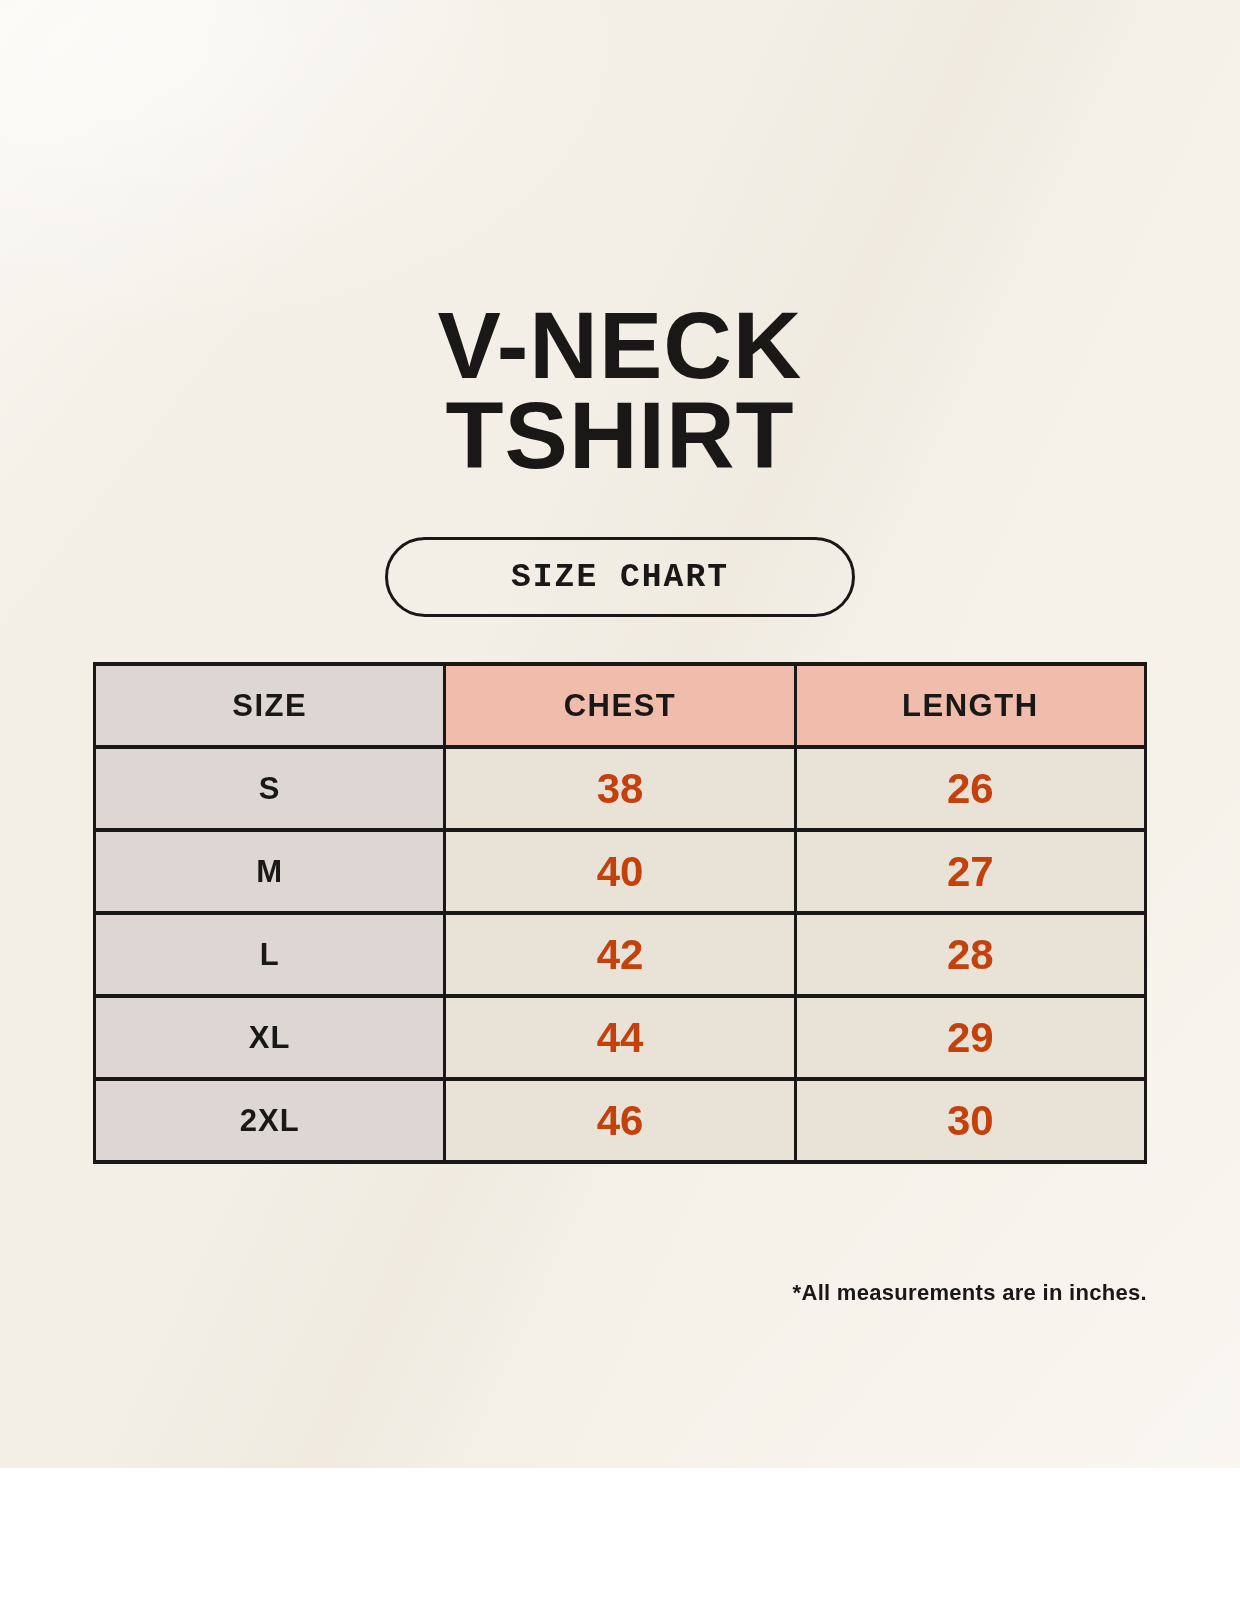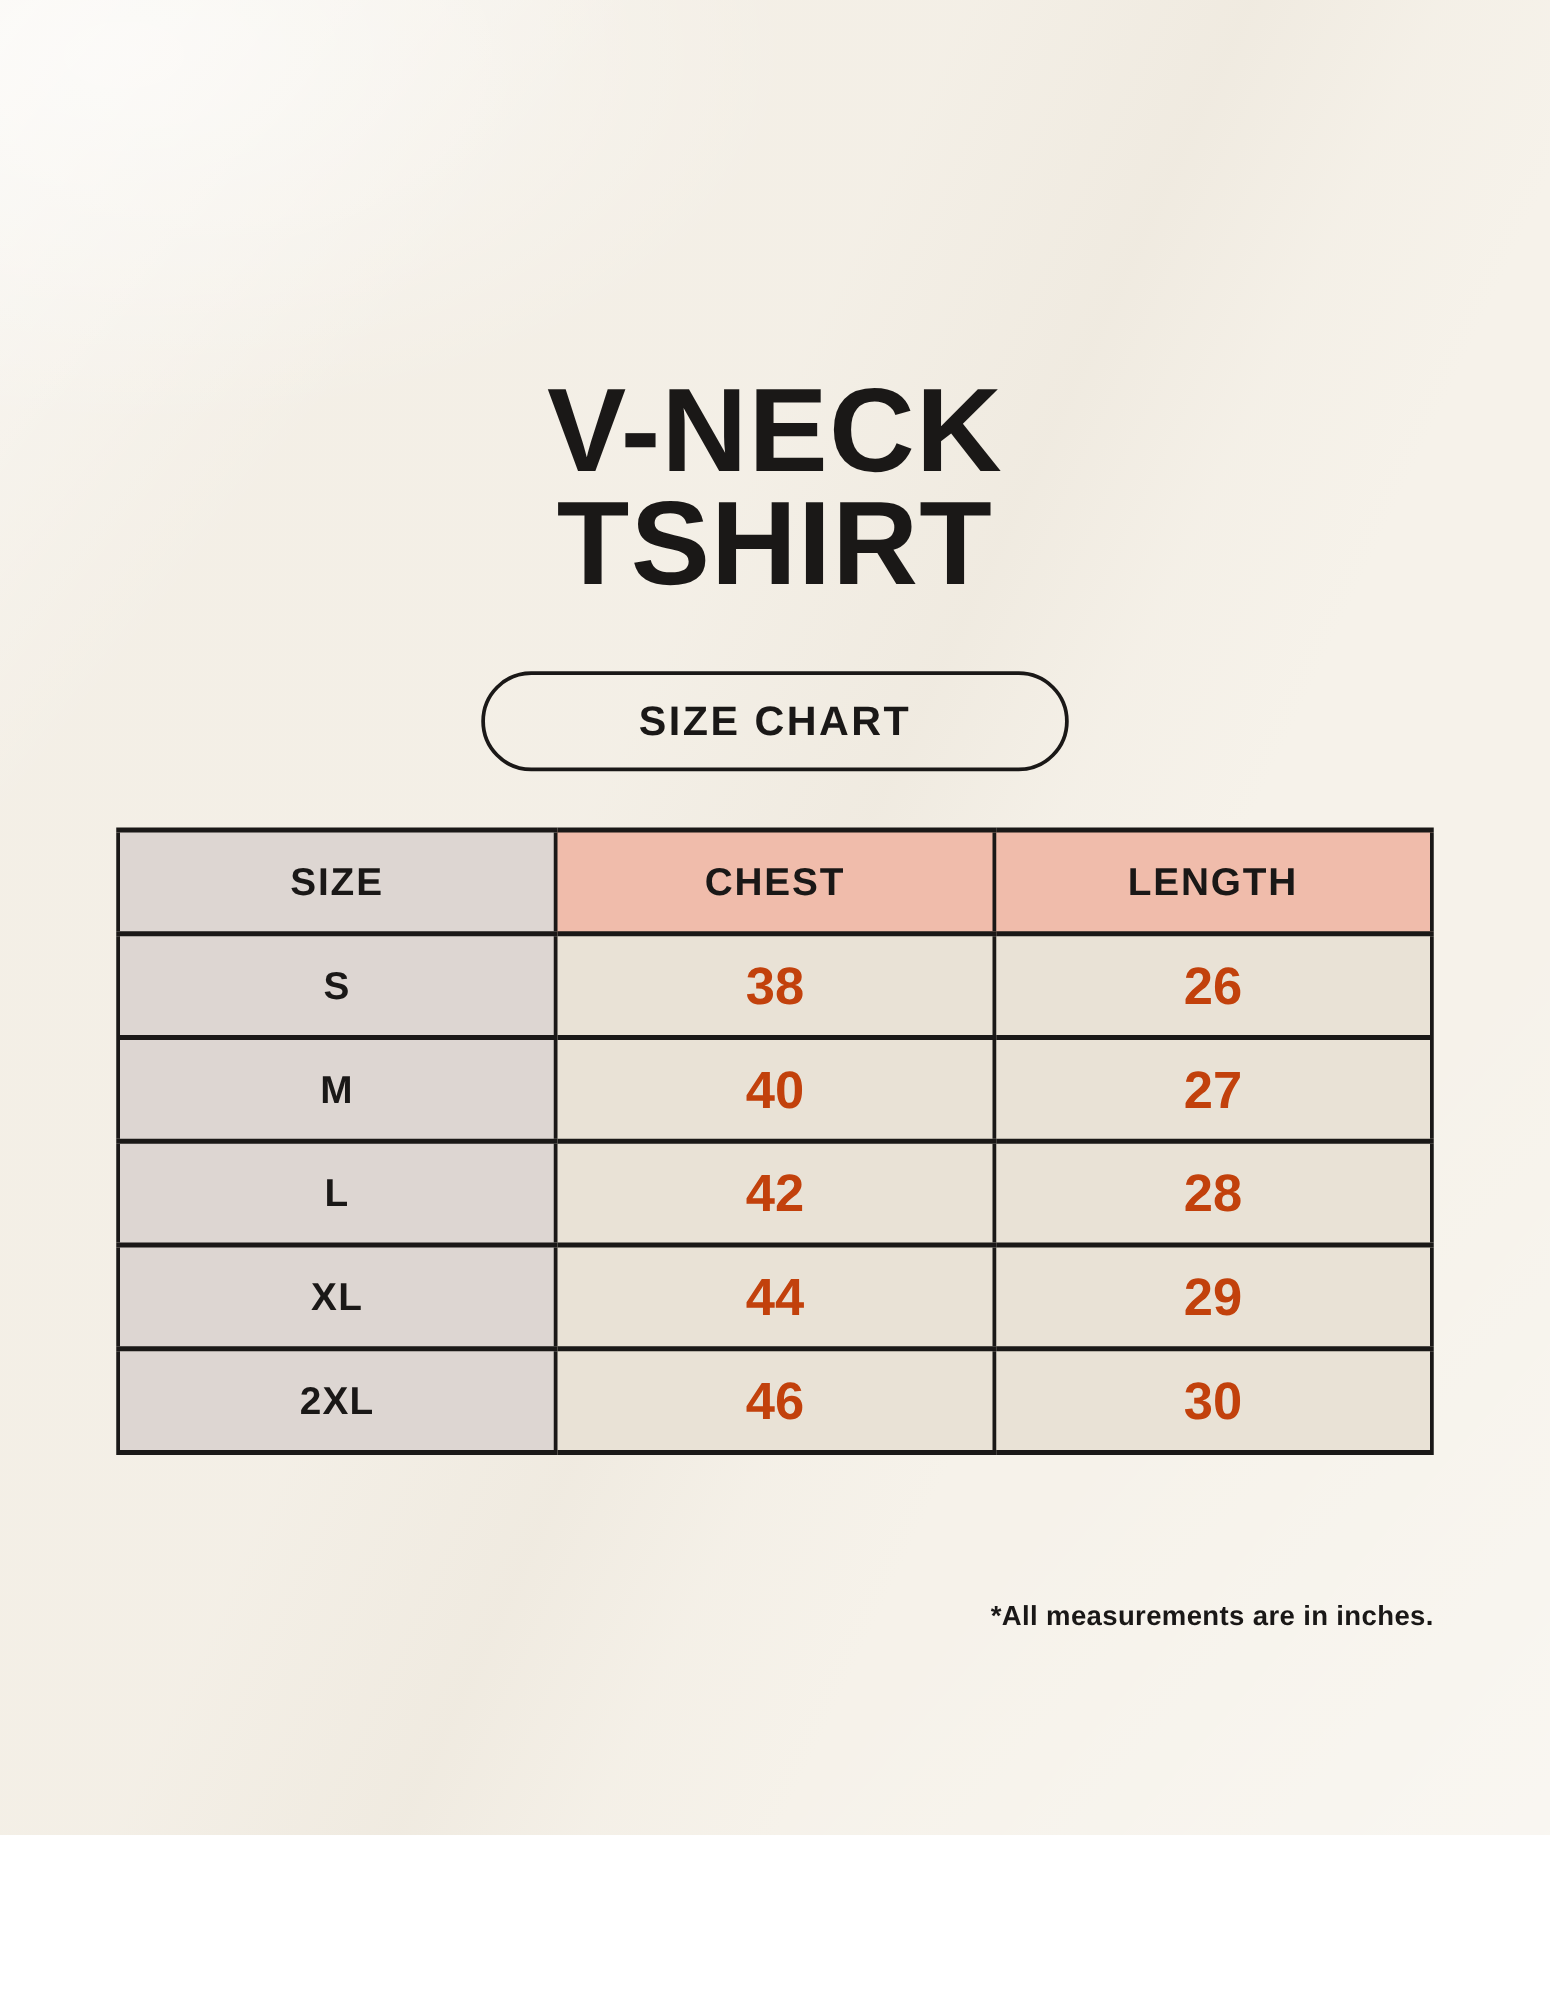--- a/index.html
+++ b/index.html
@@ -37,21 +37,21 @@
   .badge{
     position:absolute;top:537px;left:50%;
     transform:translateX(-50%);
     width:470px;height:80px;
     border:3.5px solid var(--ink);
     border-radius:44px;
     display:flex;align-items:center;justify-content:center;
     background:transparent;
   }
   .badge span{
-    font-size:33px;font-weight:bold;letter-spacing:2px;color:var(--ink);
+    font-size:33px;font-weight:bold;letter-spacing:2px;color:var(--ink);font-family:Liberation Mono, monospace;
   }
   .size-table{
     position:absolute;top:662px;left:93px;
     width:1054px;
     border-collapse:collapse;
     table-layout:fixed;
   }
   .size-table th,.size-table td{
     border-left:3px solid var(--ink);
     border-right:3px solid var(--ink);

